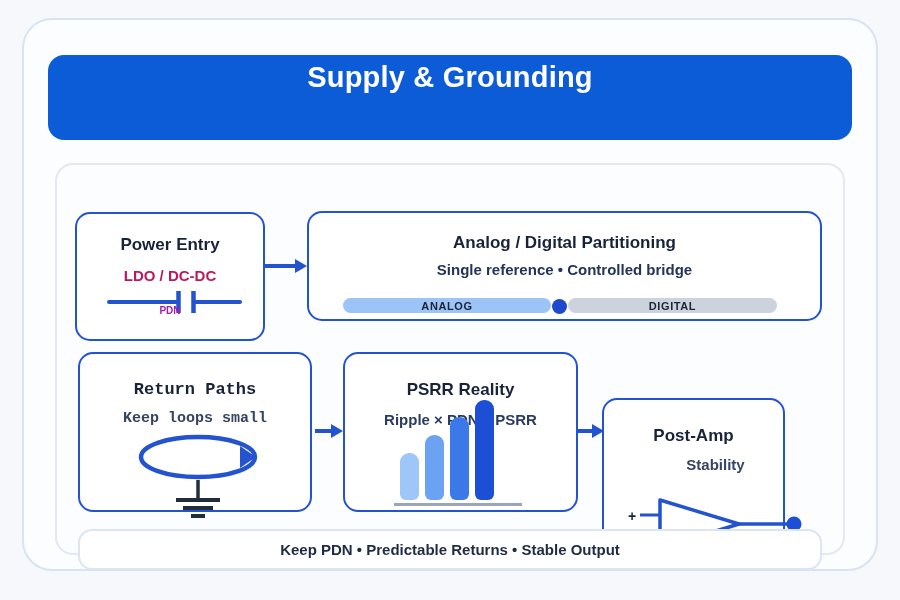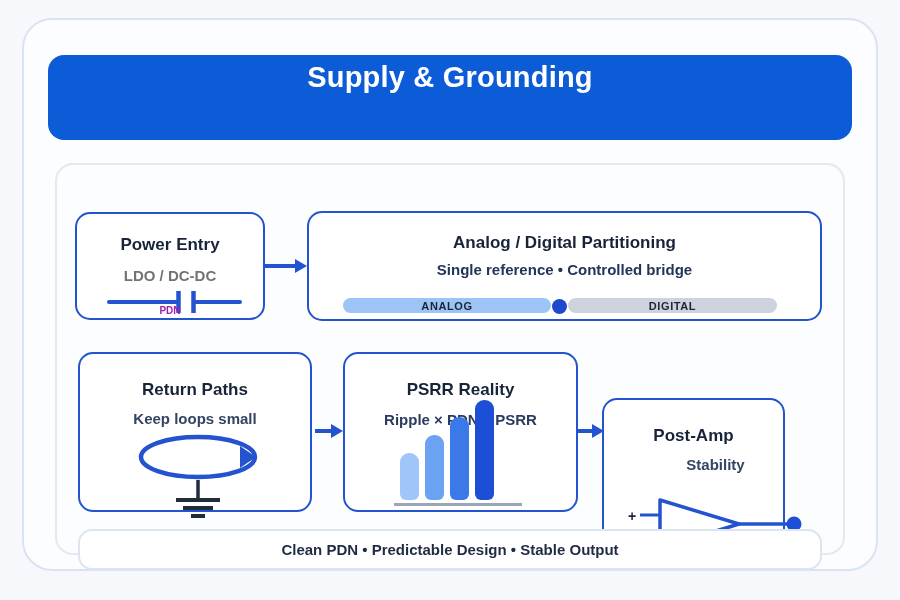--- a/index.html
+++ b/index.html
@@ -16,23 +16,23 @@
   .header-sub { color:#cfe0fa; font-size:15px; font-weight:700; margin-top:4px; }
 
   .inner-panel { position:absolute; left:55px; top:163px; width:790px; height:392px;
     border:2px solid #e4e8f0; border-radius:18px; background:transparent; }
 
   .box { position:absolute; background:#ffffff; border:2.5px solid #2453cf;
     border-radius:15px; text-align:center; }
   .box-title { position:absolute; left:0; width:100%; font-size:17px; font-weight:800; color:#182338; }
   .box-sub { position:absolute; left:0; width:100%; font-size:15px; font-weight:700; color:#354463; }
 
-  #box-power    { left:75px;  top:212px; width:190px; height:108px; }
+  #box-power    { left:75px;  top:212px; width:190px; height:129px; }
   #box-part     { left:307px; top:211px; width:515px; height:110px; }
-  #box-return   { left:78px;  top:352px; width:234px; height:160px; }
+  #box-return   { left:78px;  top:352px; width:234px; height:160px;font-family:Liberation Mono, monospace; }
   #box-psrr     { left:343px; top:352px; width:235px; height:160px;text-decoration:underline; }
   #box-postamp  { left:602px; top:352px; width:183px; height:160px;margin-top:46px; }
 
   .flow-arrow { position:absolute; display:flex; align-items:center; }
   .flow-arrow .shaft { height:3.5px; background:#2453cf; }
   .flow-arrow .head { width:0; height:0; border-top:7px solid transparent;
     border-bottom:7px solid transparent; border-left:12px solid #2453cf; }
   #arrow-1 { left:264px; top:259px; } #arrow-1 .shaft { width:31px; }
   #arrow-2 { left:315px; top:424px; } #arrow-2 .shaft { width:16px; }
   #arrow-3 { left:578px; top:424px; } #arrow-3 .shaft { width:14px; }
@@ -70,21 +70,21 @@
   <div class="outer-card"></div>
 
   <div class="header">
     <div class="header-title">Supply &amp; Grounding</div>
   </div>
 
   <div class="inner-panel"></div>
 
   <div class="box" id="box-power">
     <div class="box-title" style="top:21px;">Power Entry</div>
-    <div class="box-sub" style="top:53px; color:#737373;">LDO / DC-DC</div>
+    <div class="box-sub" style="top:53px; color:#be185d;">LDO / DC-DC</div>
     <svg class="icon" width="190" height="108" viewBox="0 0 190 108">
       <line x1="32" y1="88" x2="99" y2="88" stroke="#2453cf" stroke-width="4" stroke-linecap="round"></line>
       <line x1="101.5" y1="77" x2="101.5" y2="99" stroke="#2453cf" stroke-width="4.5"></line>
       <line x1="116.5" y1="77" x2="116.5" y2="99" stroke="#2453cf" stroke-width="4.5"></line>
       <line x1="119" y1="88" x2="163" y2="88" stroke="#2453cf" stroke-width="4" stroke-linecap="round"></line>
     </svg>
     <div class="cap-label">PDN</div>
   </div>
 
   <div class="flow-arrow" id="arrow-1">
@@ -146,15 +146,15 @@
       <line x1="36" y1="115" x2="56" y2="115" stroke="#2453cf" stroke-width="3"></line>
       <line x1="36" y1="134" x2="56" y2="134" stroke="#2453cf" stroke-width="3"></line>
       <polygon points="56,100 56,148 135,124" fill="#ffffff" stroke="#2453cf" stroke-width="3.5" stroke-linejoin="round"></polygon>
       <line x1="135" y1="124" x2="185" y2="124" stroke="#2453cf" stroke-width="3.5"></line>
       <circle cx="190" cy="124" r="7.5" fill="#1d4fd6"></circle>
     </svg>
     <span class="opamp-sign sign-plus">+</span>
     <span class="opamp-sign sign-minus">−</span>
   </div>
 
-  <div class="footer-bar">Clean PDN • Predictable Design • Stable Output</div>
+  <div class="footer-bar">Keep PDN • Predictable Returns • Stable Output</div>
 
 </div>
 
 </body></html>

